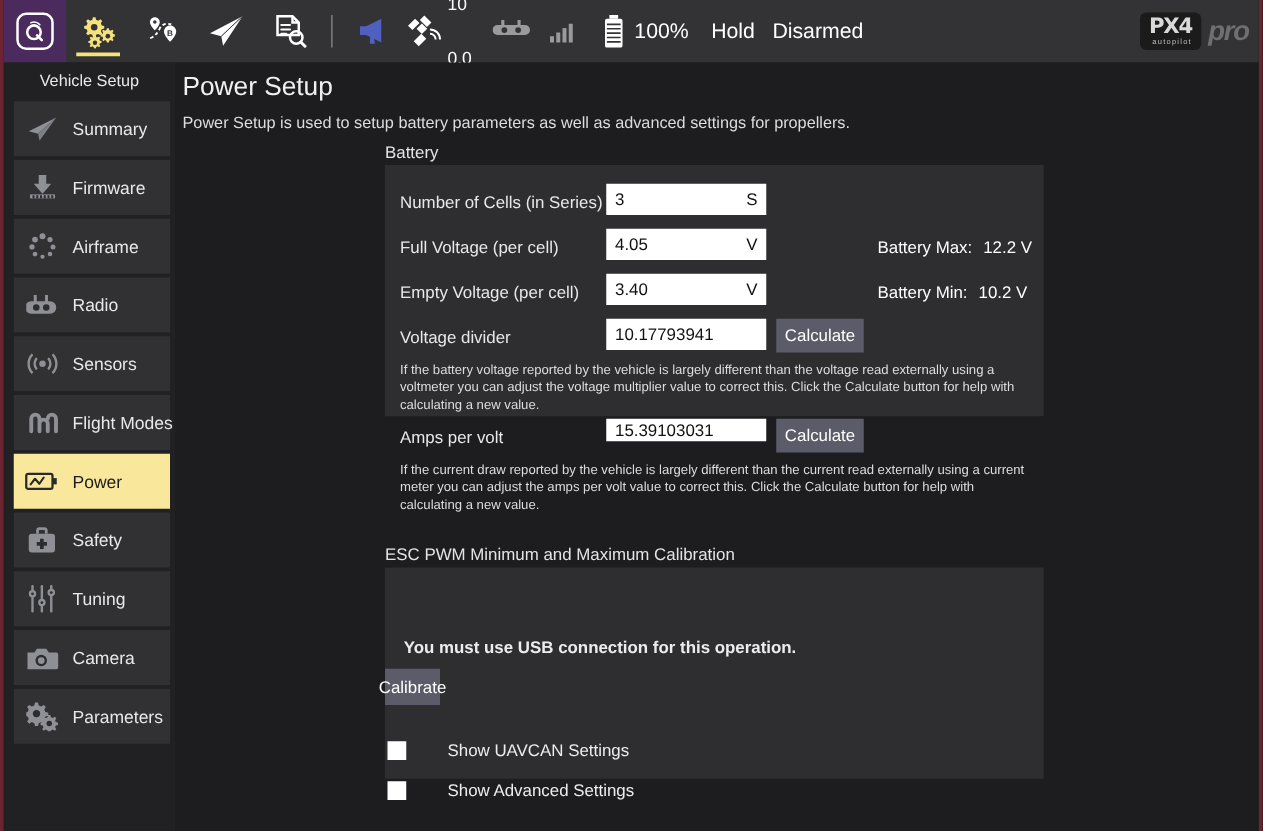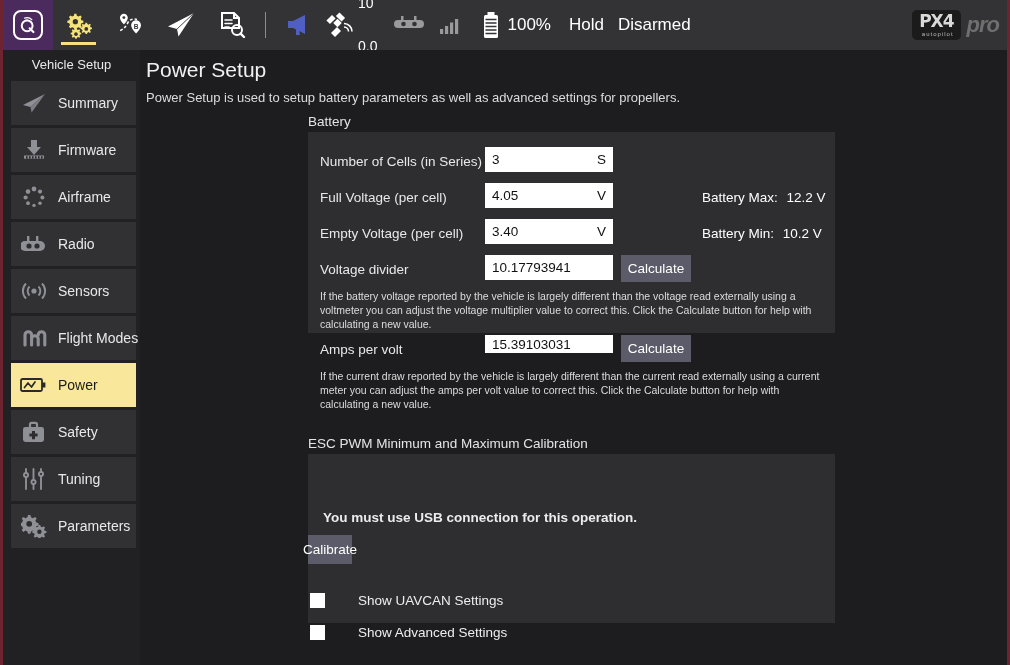--- a/index.html
+++ b/index.html
@@ -322,20 +322,30 @@
           <g fill="#2d2d30">
             <circle cx="5" cy="8" r="1.1"></circle>
               <circle cx="12.5" cy="15" r="1.1"></circle>
               <circle cx="20" cy="7" r="1.1"></circle>
           </g>
         </svg>
       </span>
       <span class="sb-label">Tuning</span>
     </div>
 
+    <div class="sb-item">
+      <span class="sb-ico">
+        <svg width="26" height="21" viewBox="0 0 26 21">
+          <path d="M1 6 h5.5 L8.5 3 h7.5 L18 6 h6 a1.6 1.6 0 0 1 1.6 1.6 v10.2 a1.6 1.6 0 0 1 -1.6 1.6 H1z" fill="#8f8f96"></path>
+          <circle cx="12" cy="12.4" r="4.6" fill="#2d2d30"></circle>
+          <circle cx="12" cy="12.4" r="2.7" fill="#8f8f96"></circle>
+        </svg>
+      </span>
+      <span class="sb-label">Camera</span>
+    </div>
 
     <div class="sb-item">
       <span class="sb-ico">
         <svg width="27" height="24" viewBox="0 0 27 24">
           <g fill="#8f8f96">
             <path d="M7 1 l2.4 0 .6 2.3 2 .9 2-1.3 1.7 1.7 -1.3 2 .9 2 2.3.6 0 2.4 -2.3.6 -.9 2 1.3 2 -1.7 1.7 -2-1.3 -2 .9 -.6 2.3 -2.4 0 -.6-2.3 -2-.9 -2 1.3 -1.7-1.7 1.3-2 -.9-2 -2.3-.6 0-2.4 2.3-.6 .9-2 -1.3-2 1.7-1.7 2 1.3 2-.9z"></path>
           </g>
           <circle cx="8.2" cy="9.8" r="2.9" fill="#2d2d30"></circle>
           <g fill="#8f8f96">
             <path d="M17.5 11 l1.8 0 .45 1.7 1.5.65 1.5-1 1.3 1.3 -1 1.5 .65 1.5 1.7.45 0 1.8 -1.7.45 -.65 1.5 1 1.5 -1.3 1.3 -1.5-1 -1.5.65 -.45 1.7 -1.8 0 -.45-1.7 -1.5-.65 -1.5 1 -1.3-1.3 1-1.5 -.65-1.5 -1.7-.45 0-1.8 1.7-.45 .65-1.5 -1-1.5 1.3-1.3 1.5 1 1.5-.65z"></path>

